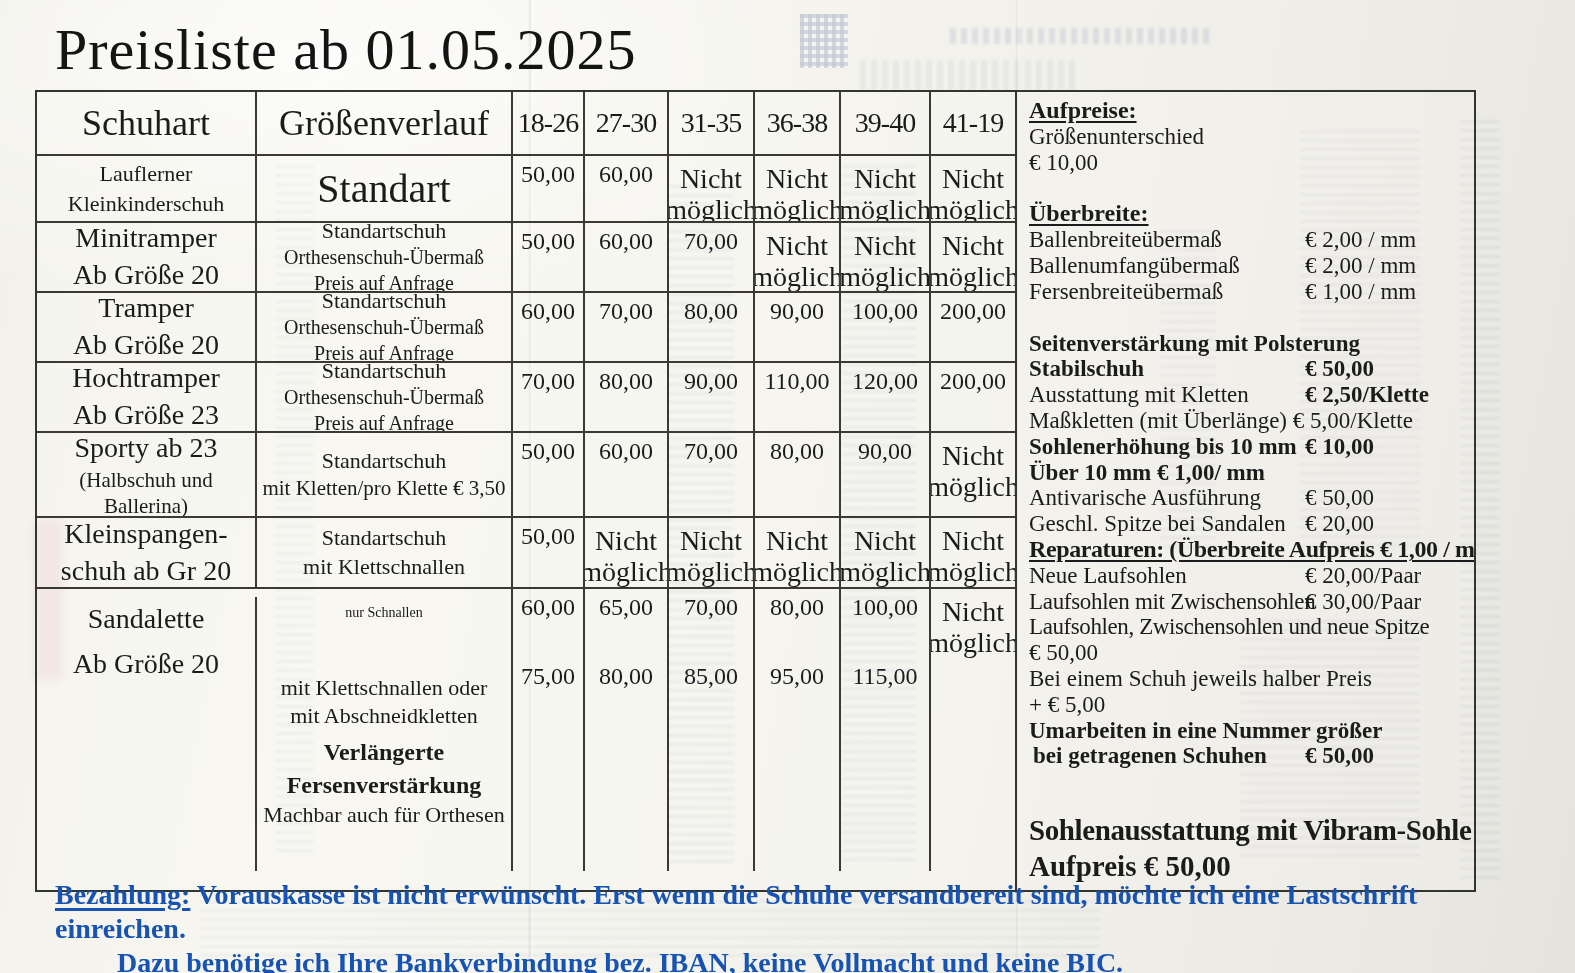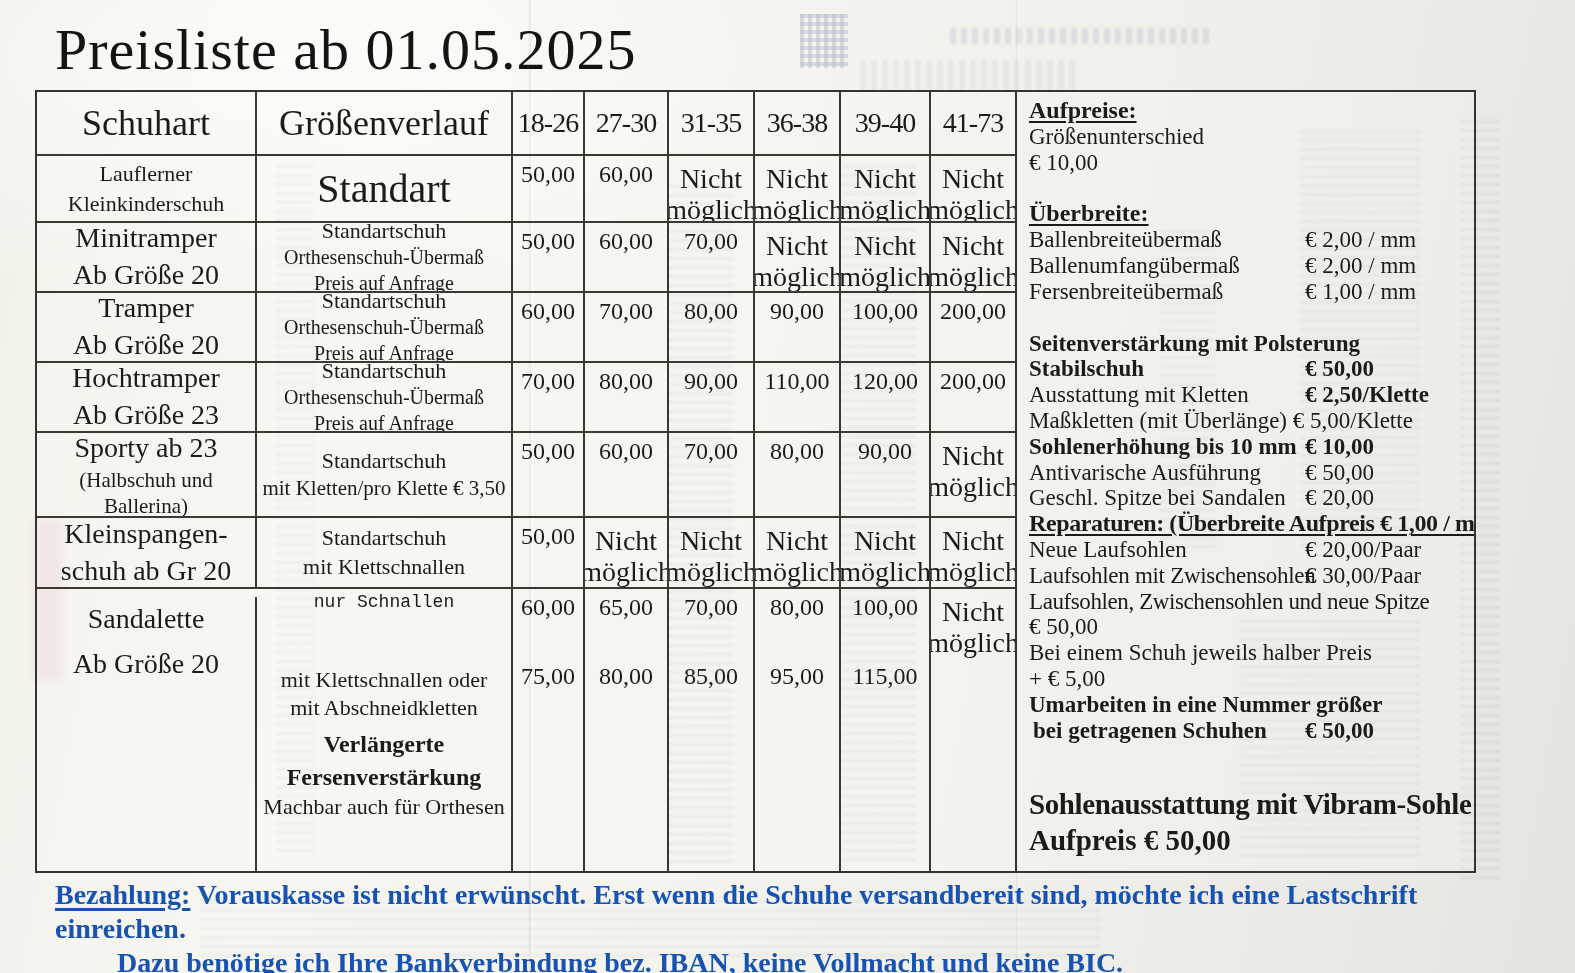--- a/index.html
+++ b/index.html
@@ -71,21 +71,21 @@
   .desc .dsub { font-size:20px; }
   .r0 .big { font-size:40px; line-height:1.1; }
   .r4 .dl2 { font-size:21px; white-space:nowrap; }
 
   .price { justify-content:flex-start; font-size:24px; padding-top:5px; }
   .price .nm { font-size:28px; line-height:1.12; padding-top:2px; }
 
   
   .r6t { justify-content:flex-start; }
   .r6t.name { padding-top:0; line-height:1.6;margin-top:8px; }
-  .r6t.desc .dt  { margin-top:0; font-size:18px;font-family:Liberation Mono, monospace; }
+  .r6t.desc .dt  { margin-top:13px; font-size:14px; }
   .r6t.desc .dm1 { margin-top:52px; font-size:22px; }
   .r6t.desc .dm2 { font-size:22px; }
   .r6t.desc .db  { font-size:24px; font-weight:700; line-height:1.35; margin-top:6px; }
   .r6t.desc .db2 { font-size:24px; font-weight:700; line-height:1.35; }
   .r6t.desc .dn  { font-size:22px; }
   .r6t.price .p1 { margin-top:0; }
   .r6t.price .p2 { margin-top:42px; }
 
   
   .panel {
@@ -140,21 +140,21 @@
 
     <div class="grid">
 
       <div class="cell hcell">Schuhart</div>
       <div class="cell hcell">Größenverlauf</div>
       <div class="cell hsize">18-26</div>
       <div class="cell hsize">27-30</div>
       <div class="cell hsize">31-35</div>
       <div class="cell hsize">36-38</div>
       <div class="cell hsize">39-40</div>
-      <div class="cell hsize last">41-73</div>
+      <div class="cell hsize last">41-19</div>
 
       <div class="cell name r0">
         <span class="nl">Lauflerner</span>
         <span class="nl2">Kleinkinderschuh</span>
       </div>
       <div class="cell desc r0">
         <span class="big">Standart</span>
       </div>
       <div class="cell price">
           <span>50,00</span>
@@ -378,20 +378,21 @@
       </div>
       <div class="pl pair">
         <span>Ausstattung mit Kletten</span>
           <span class="v vb">€ 2,50/Klette</span>
       </div>
       <div class="pl">Maßkletten (mit Überlänge) € 5,00/Klette</div>
       <div class="pl pair b">
         <span>Sohlenerhöhung bis 10 mm</span>
           <span class="v">€ 10,00</span>
       </div>
+      <div class="pl b">Über 10 mm € 1,00/ mm</div>
       <div class="pl pair">
         <span>Antivarische Ausführung</span>
           <span class="v">€ 50,00</span>
       </div>
       <div class="pl pair">
         <span>Geschl. Spitze bei Sandalen</span>
           <span class="v">€ 20,00</span>
       </div>
       <div class="pl hu nar">Reparaturen: (Überbreite Aufpreis € 1,00 / mm)</div>
       <div class="pl pair">

